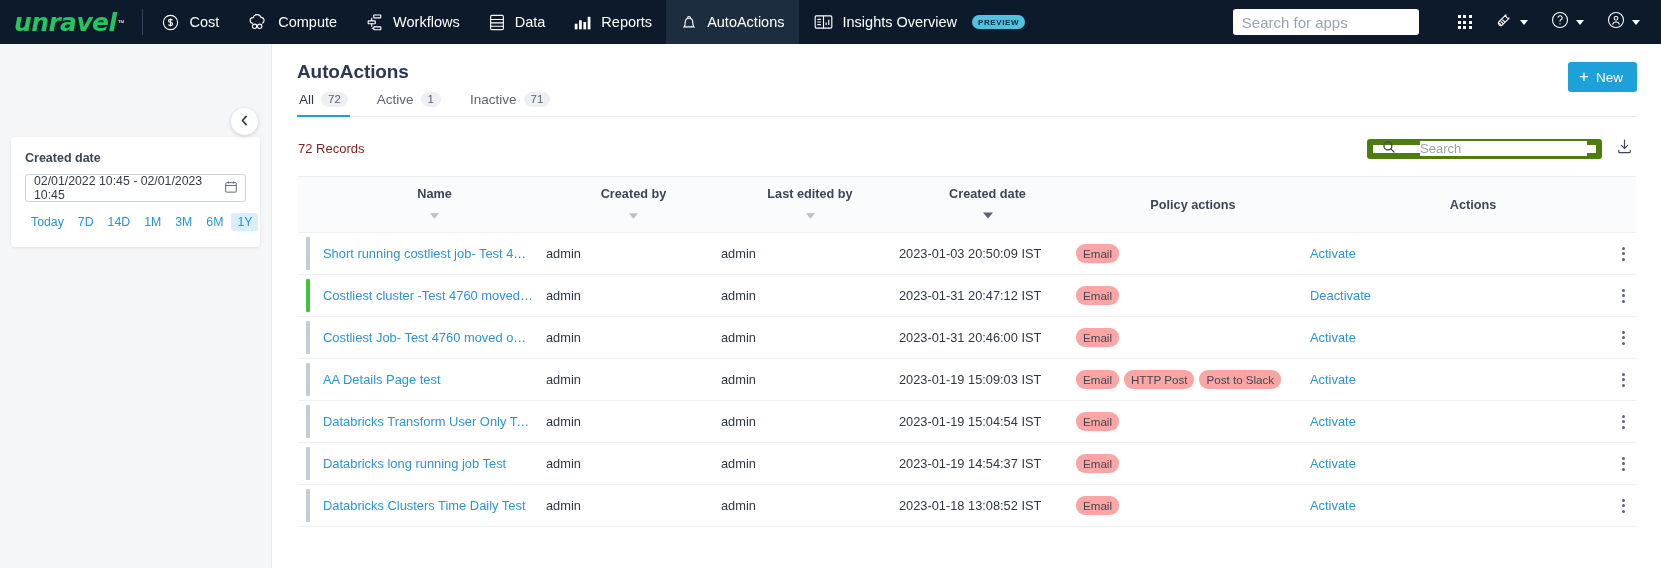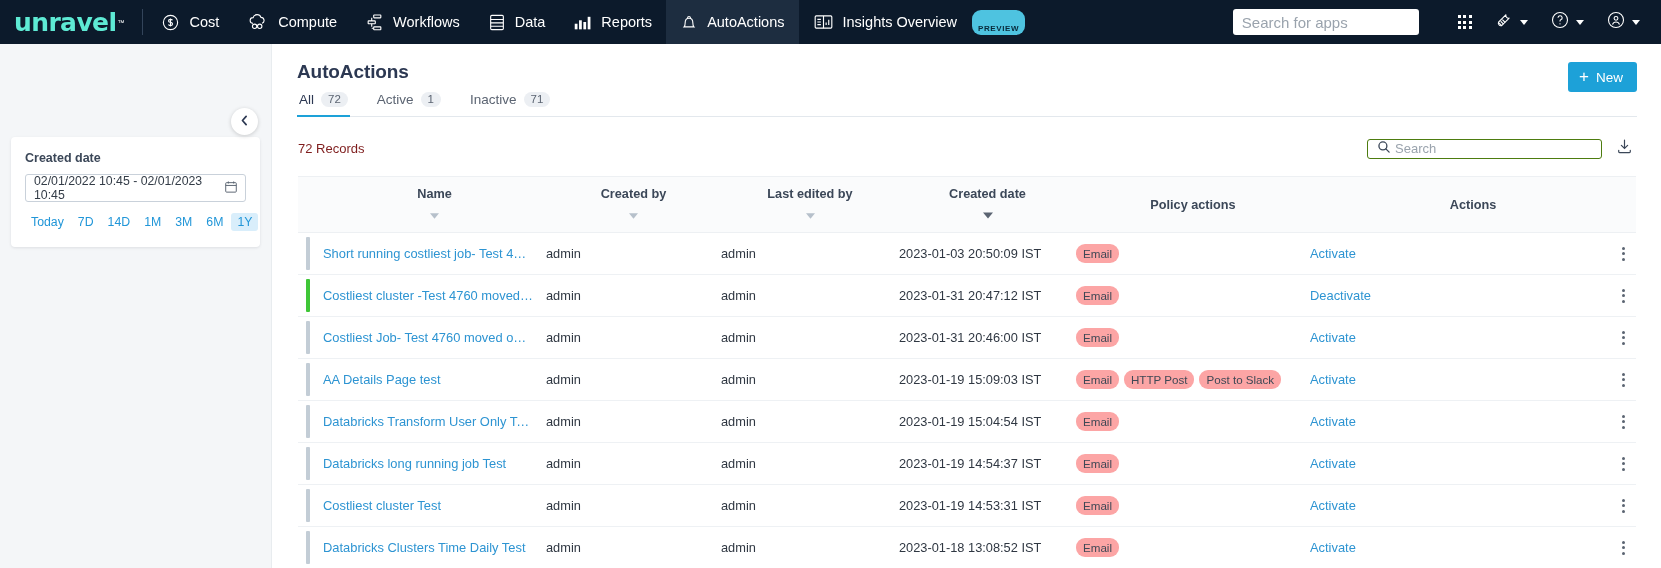--- a/index.html
+++ b/index.html
@@ -21,45 +21,46 @@
   }
   .logo-wrap {
     display: flex; align-items: center;
     padding: 0 18px 0 14px;
     height: 44px;
   }
   .logo-text {
     font-size: 25px;
     font-weight: 700;
     letter-spacing: -0.6px;
-    color: #5eead4;
+    color: #22c55e;
     line-height: 1;
     position: relative;
     font-family: "DejaVu Sans", sans-serif;
+    font-style: italic;
   }
   .logo-tm {
     font-size: 7px; vertical-align: super; margin-left: 1px; font-weight: 400;
   }
   .nav-divider {
     width: 1px; height: 26px; background: #33445a; margin-right: 4px;
   }
   .nav-items { display: flex; height: 44px; }
   .nav-item {
     display: flex; align-items: center; gap: 9px;
     height: 44px; padding: 0 14px;
     font-size: 14.5px; color: #ffffff;
     cursor: pointer; white-space: nowrap;
   }
   .nav-item.active { background: #1d2d40; }
   .nav-item svg { display: block; }
   .preview-badge {
     background: #4ec3e0; color: #08293a;
     font-size: 8px; font-weight: 700;
     letter-spacing: .6px;
-    padding: 14px 6px 2px; border-radius: 9px;
+    padding: 3px 6px 2px; border-radius: 9px;
     margin-left: 6px;
   }
   .topnav-right {
     margin-left: auto;
     display: flex; align-items: center; gap: 0px;
     padding-right: 10px;
   }
   .app-search {
     width: 186px; height: 26px;
     background: #fff; border-radius: 3px;
@@ -170,22 +171,22 @@
   }
 
   .toolbar {
     display: flex; align-items: center;
     padding: 18px 25px 0 26px;
   }
   .records-text { font-size: 13px; color: #7f1d1d; }
   .toolbar-right { margin-left: auto; display: flex; align-items: center; gap: 11px; }
   .search-box {
     width: 235px; height: 20px;
-    border: 1px solid #4d7c0f; border-radius: 3px;
-    display: flex; align-items: center; gap: 4px; padding: 0 9px;
+    border: 6px solid #4d7c0f; border-radius: 3px;
+    display: flex; align-items: center; gap: 24px; padding: 0 9px;
   }
   .search-box input {
     border: none; outline: none; width: 100%;
     font-size: 13px; color: #333;
     font-family: "Liberation Sans", sans-serif;
   }
   .search-box input::placeholder { color: #9aa3ad; }
   .dl-btn { cursor: pointer; display: flex; align-items: center; padding: 3px; }
 
   
@@ -633,40 +634,20 @@
                     <i></i>
                     <i></i>
                     <i></i>
                   </span>
       </div>
     </td>
             </tr>
             <tr>
     <td class="name-cell">
       <span class="status-bar "></span>
-      <span class="name-link">Costliest cluster Test</span>
-    </td>
-    <td>admin</td>
-    <td>admin</td>
-    <td>2023-01-19 14:53:31 IST</td>
-    <td><span class="pill">Email</span></td>
-    <td class="act-cell">
-      <div class="act-inner">
-        <span class="action-link">Activate</span>
-        <span class="kebab">
-                    <i></i>
-                    <i></i>
-                    <i></i>
-                  </span>
-      </div>
-    </td>
-            </tr>
-            <tr>
-    <td class="name-cell">
-      <span class="status-bar "></span>
       <span class="name-link">Databricks Clusters Time Daily Test</span>
     </td>
     <td>admin</td>
     <td>admin</td>
     <td>2023-01-18 13:08:52 IST</td>
     <td><span class="pill">Email</span></td>
     <td class="act-cell">
       <div class="act-inner">
         <span class="action-link">Activate</span>
         <span class="kebab">

